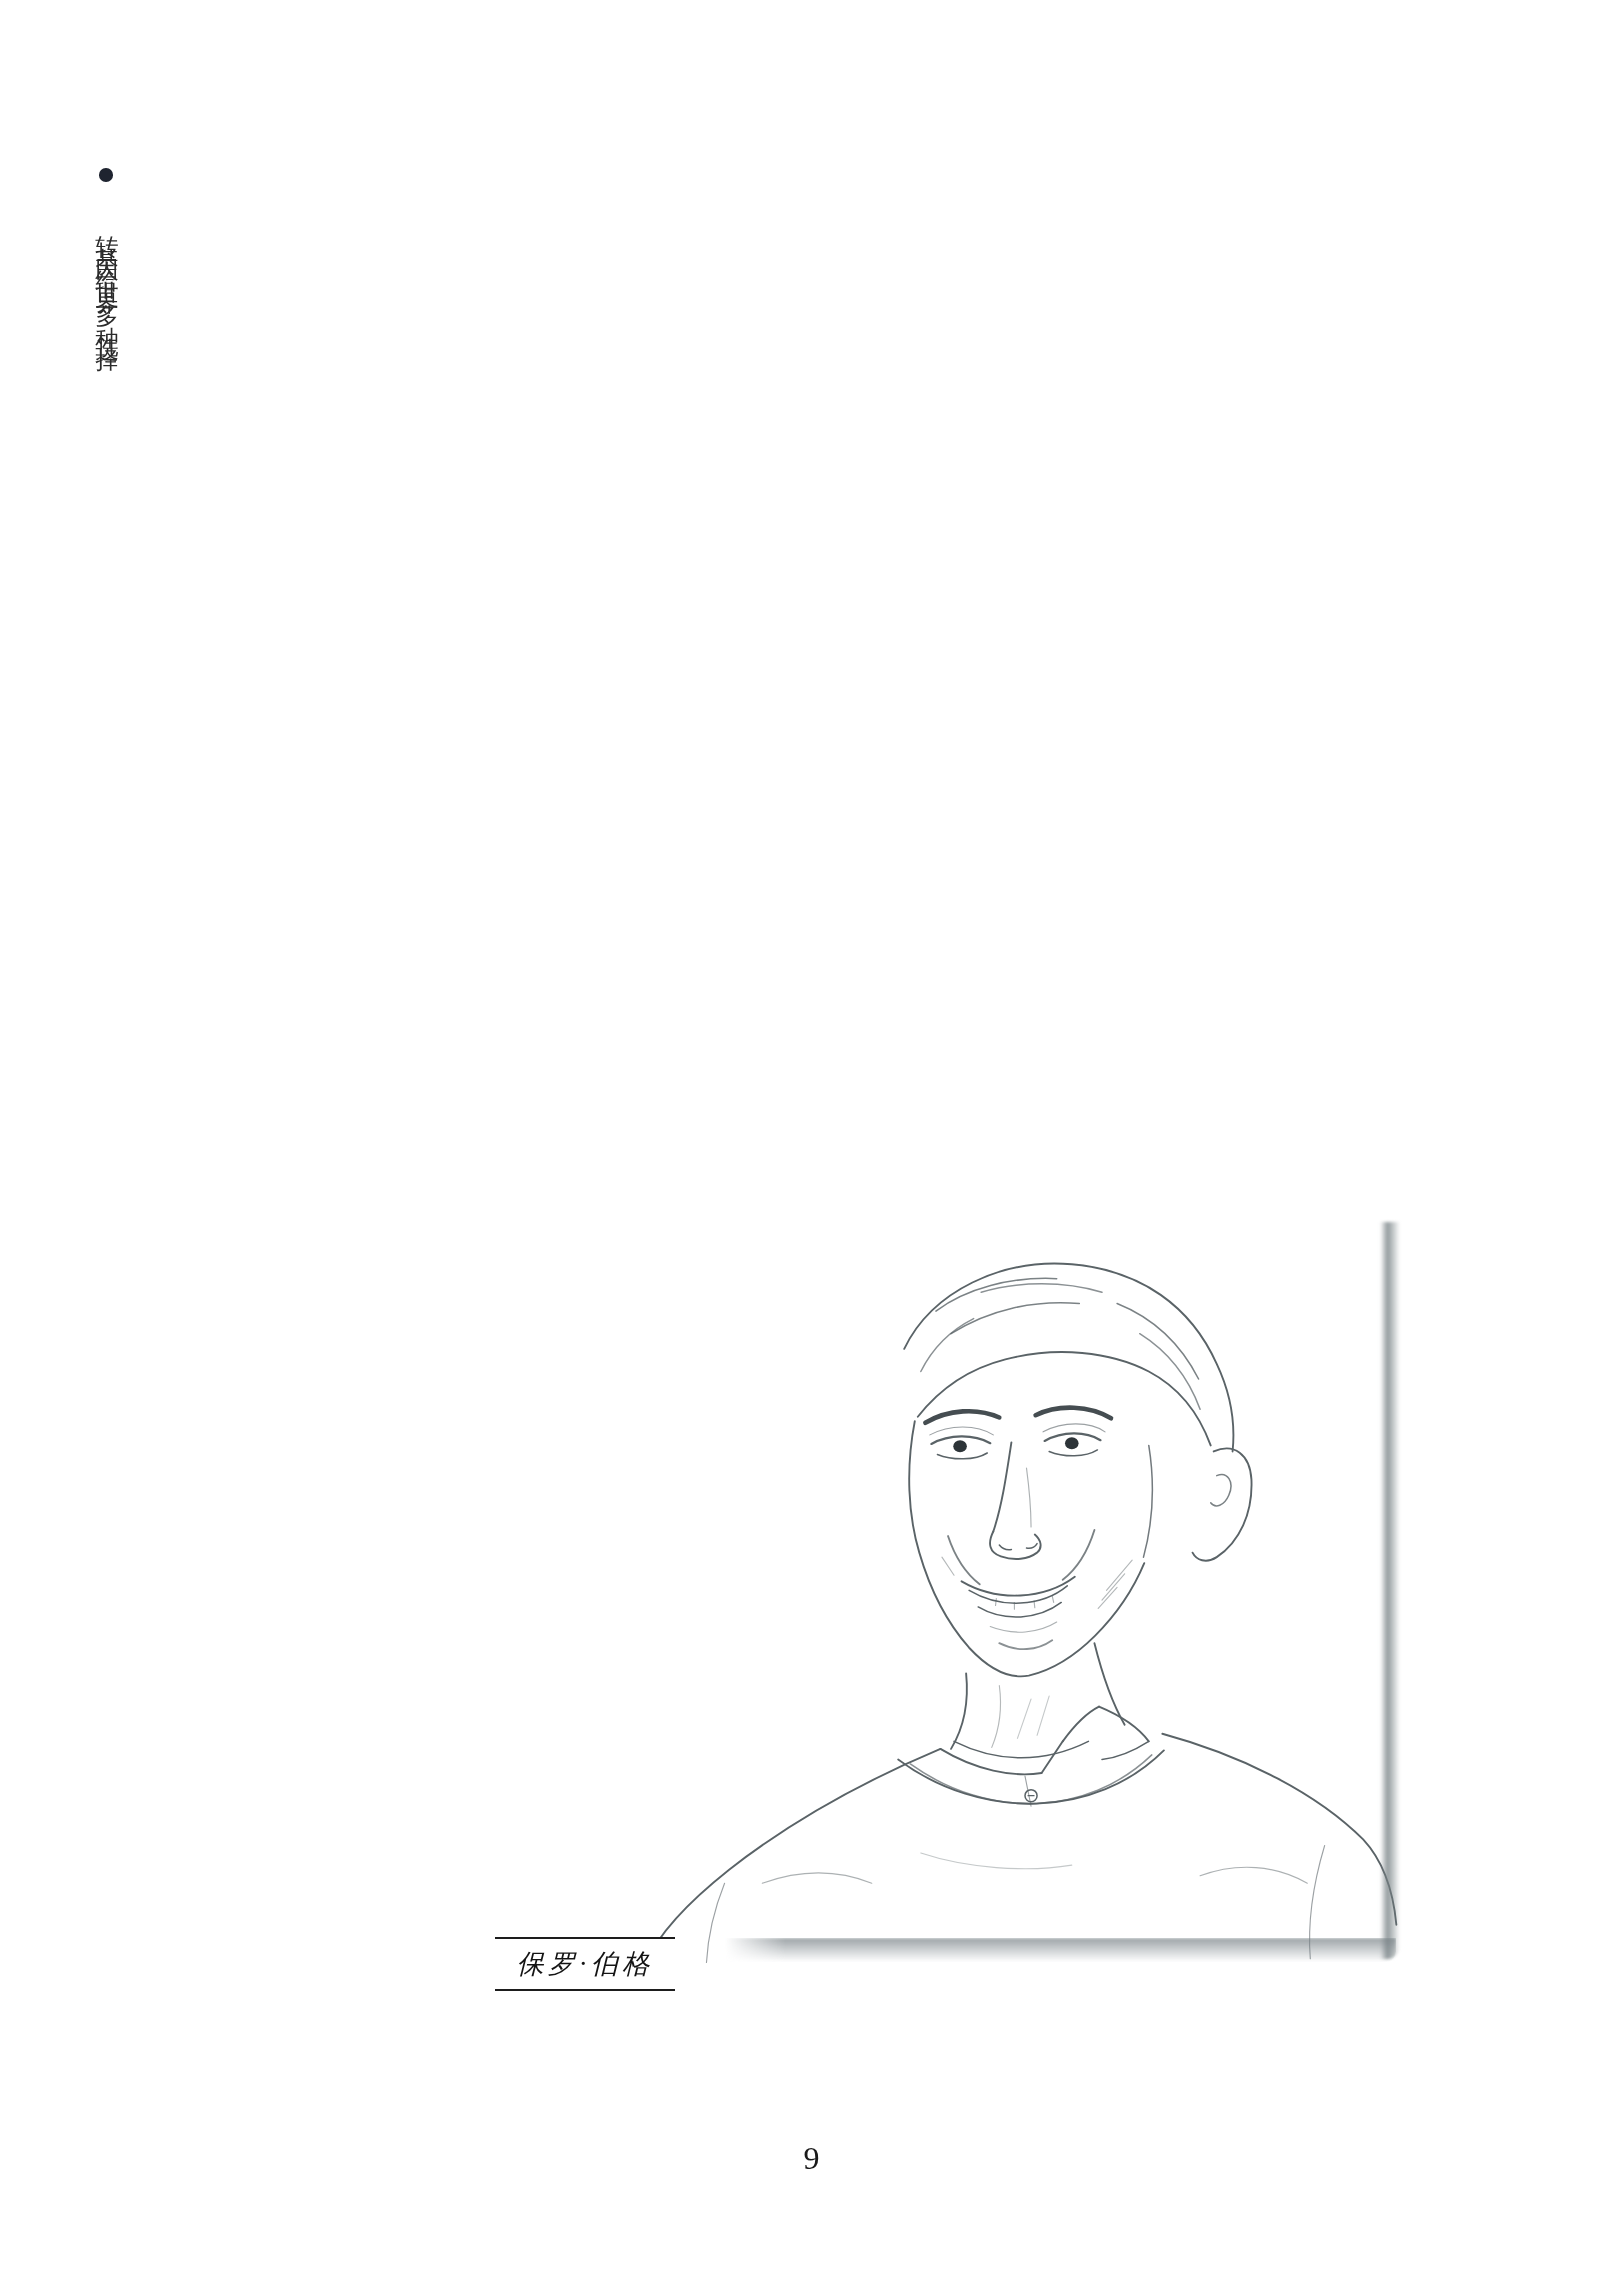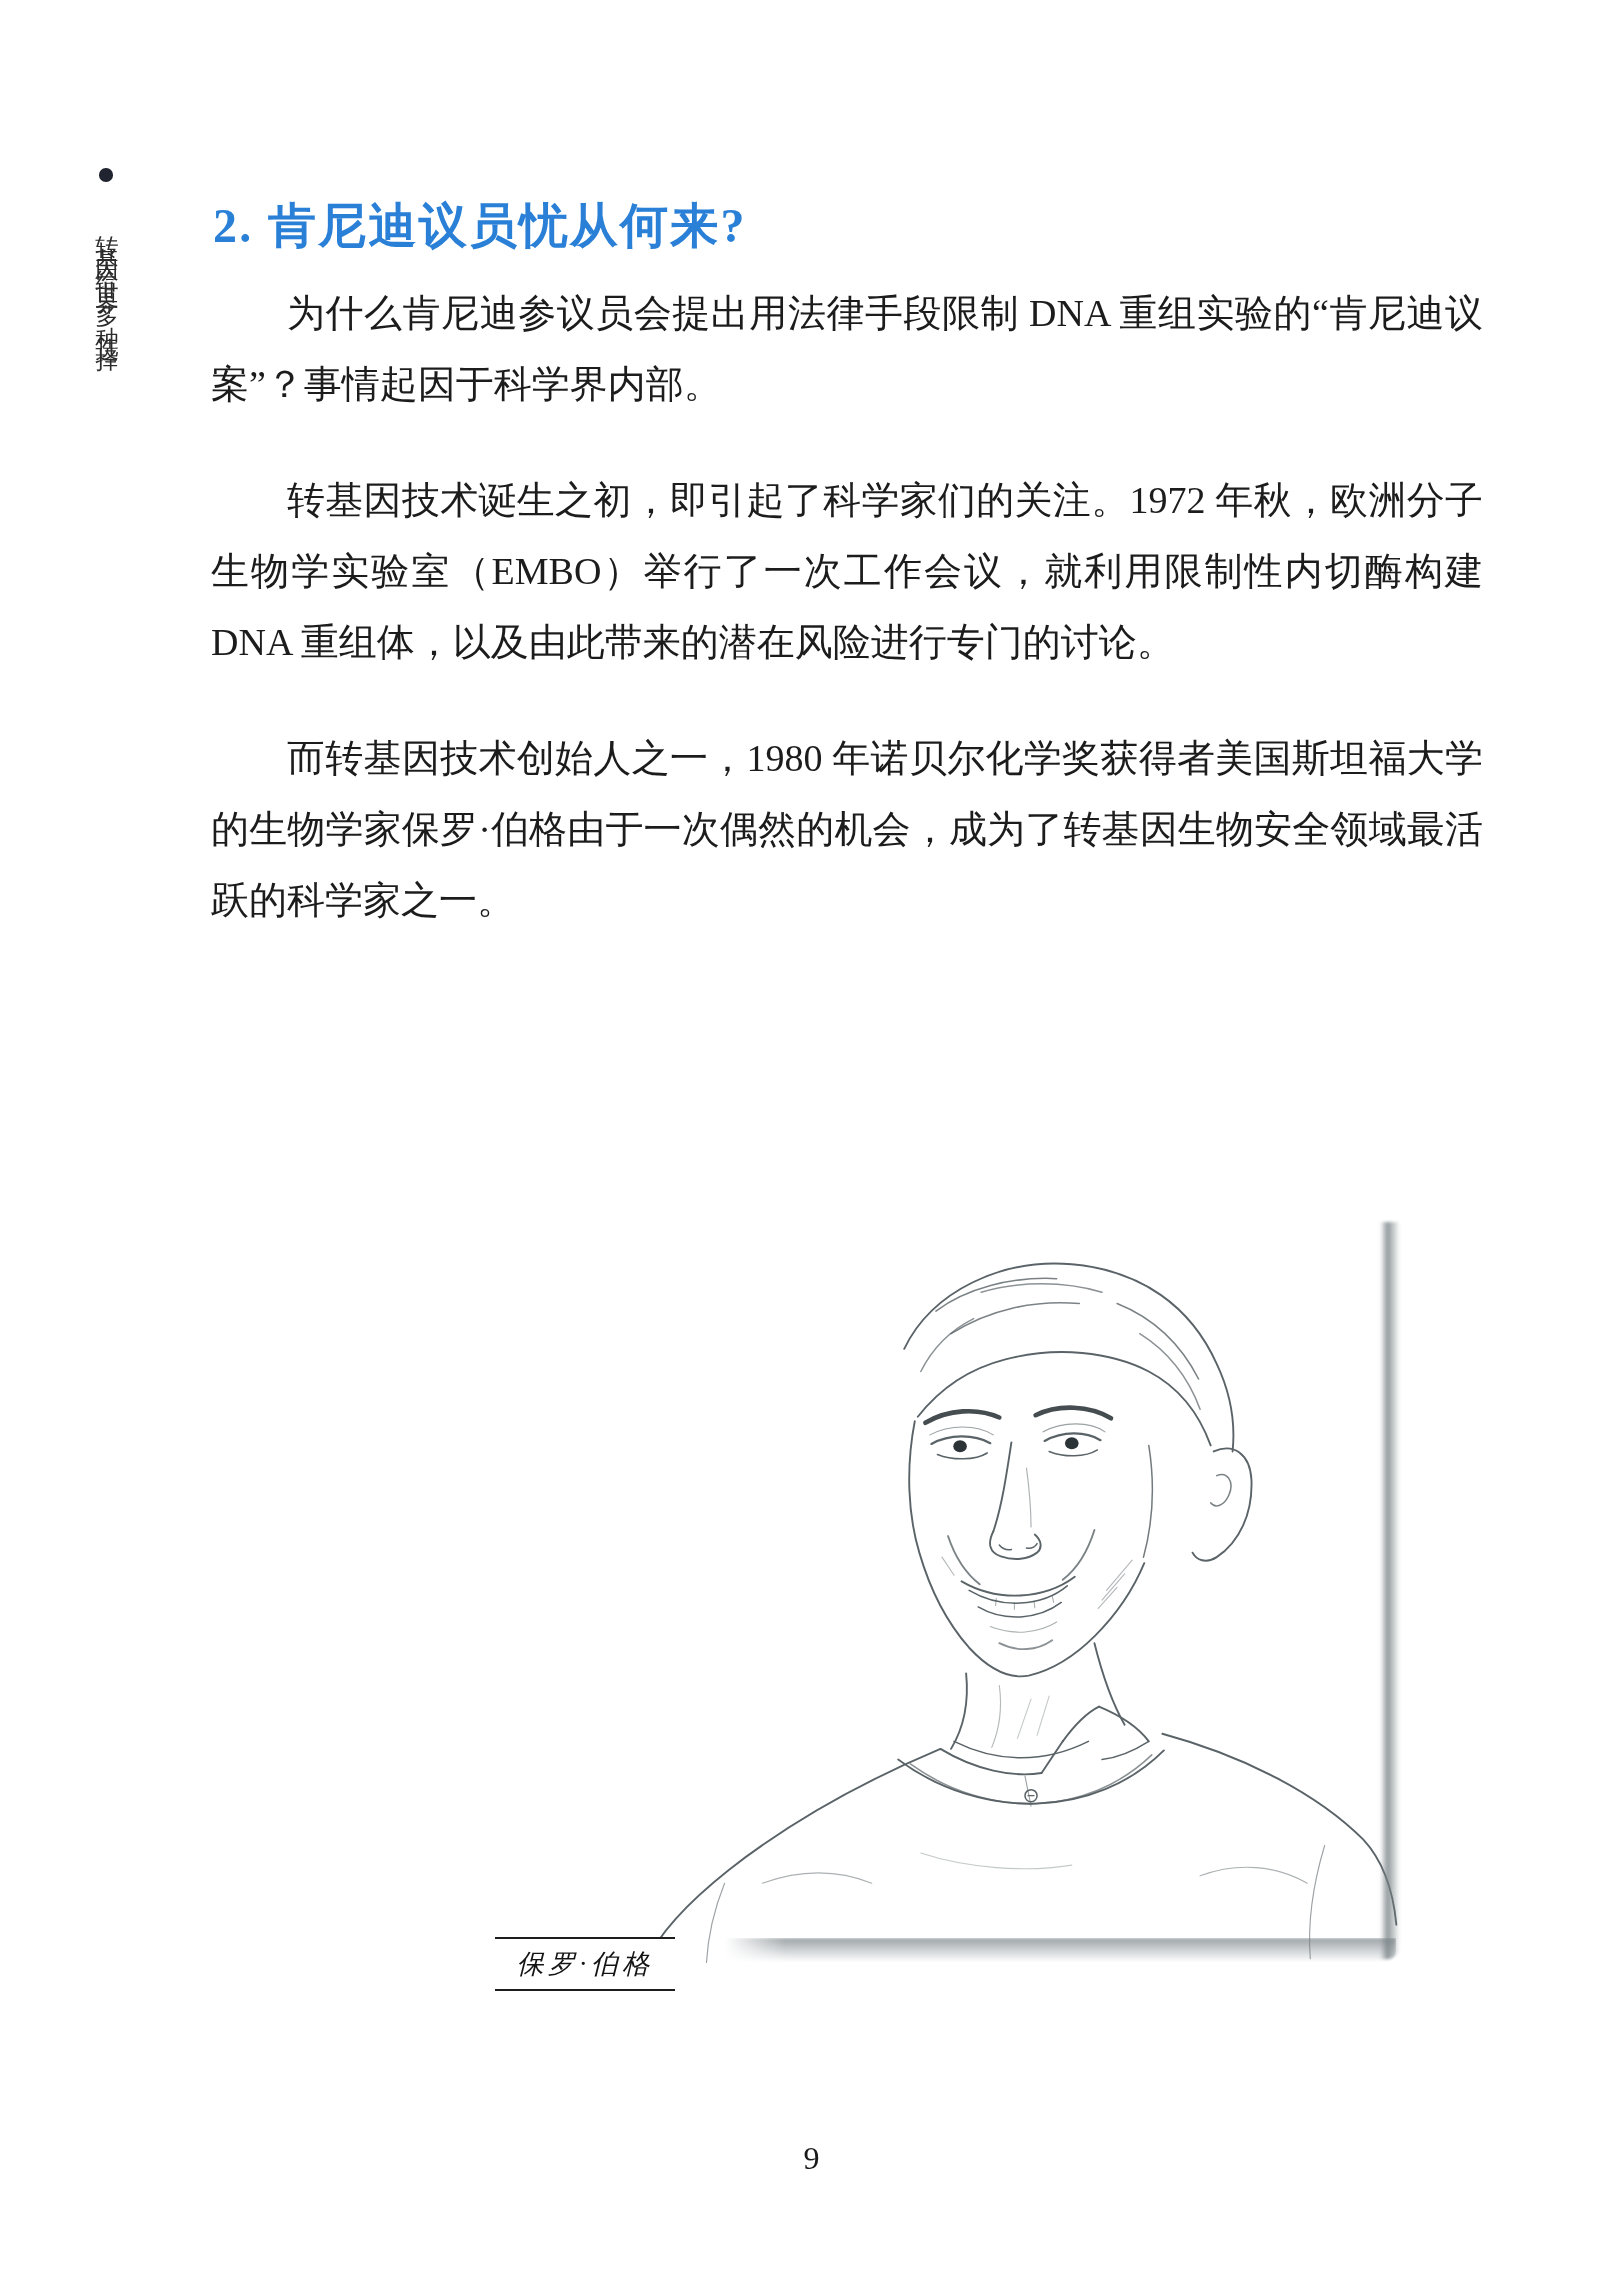--- a/index.html
+++ b/index.html
@@ -87,27 +87,21 @@
 </style>
 </head>
 <body>
 
 <div class="page">
 
   <div class="chapter-bullet"></div>
 
   <div class="chapter-vtitle">转基因给世界多一种选择</div>
 
-  <h1 class="heading" style="color: rgb(42, 128, 214);">2. 肯尼迪议员忧从何来?</h1>
-
-  <div class="bodytext">
-    <p>为什么肯尼迪参议员会提出用法律手段限制 DNA 重组实验的“肯尼迪议案”？事情起因于科学界内部。</p>
-    <p>转基因技术诞生之初，即引起了科学家们的关注。1972 年秋，欧洲分子生物学实验室（EMBO）举行了一次工作会议，就利用限制性内切酶构建 DNA 重组体，以及由此带来的潜在风险进行专门的讨论。</p>
-    <p>而转基因技术创始人之一，1980 年诺贝尔化学奖获得者美国斯坦福大学的生物学家保罗·伯格由于一次偶然的机会，成为了转基因生物安全领域最活跃的科学家之一。</p>
-  </div>
+
 
   <div class="figure-box">
     <svg class="portrait-svg" viewBox="0 0 1192 987" fill="none" stroke="#5a6367" stroke-width="2.5" stroke-linecap="round" stroke-linejoin="round">
 
       <g>
         <path d="M538 172 C575 95 668 52 760 60 C852 68 918 116 952 192 C970 230 977 270 973 308"></path>
         <path d="M556 262 C585 225 625 198 672 186 C740 168 812 176 862 202 C900 222 928 256 944 300"></path>
         <path d="M580 122 C620 92 680 76 740 79" stroke-width="2" opacity="0.8"></path>
         <path d="M600 152 C650 120 710 107 770 112" stroke-width="2" opacity="0.8"></path>
         <path d="M640 97 C690 82 750 82 800 97" stroke-width="2" opacity="0.7"></path>

